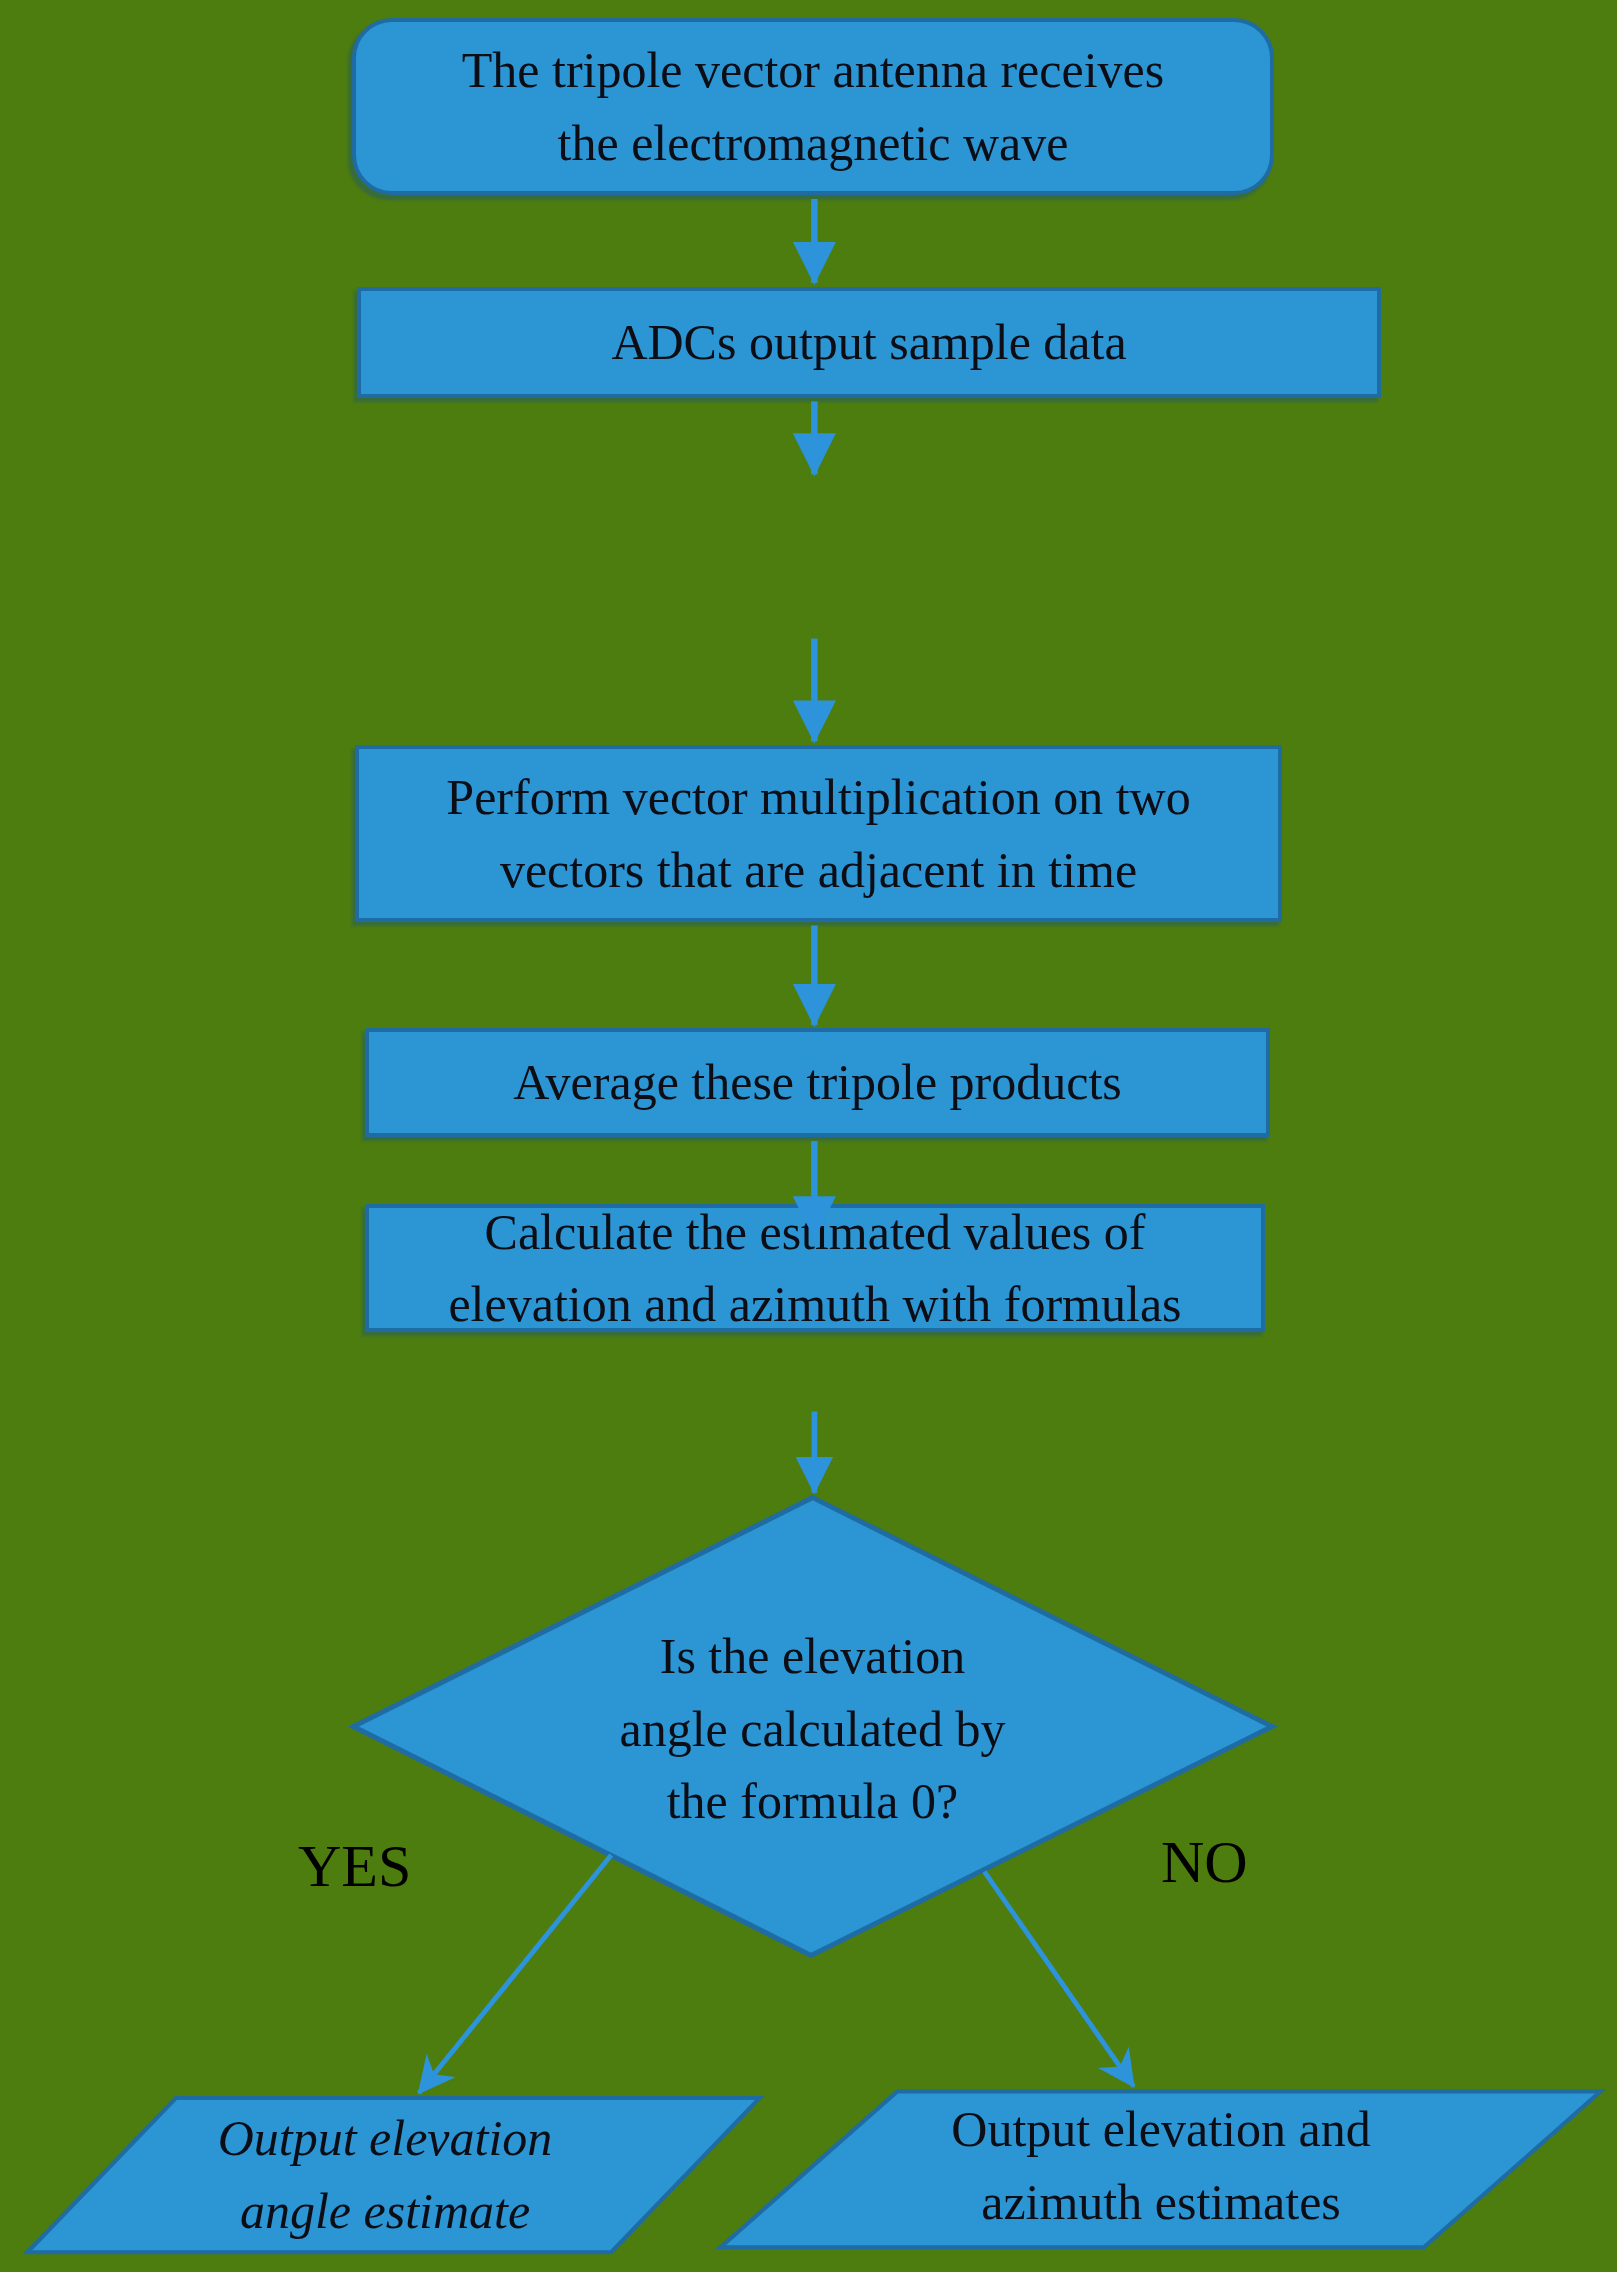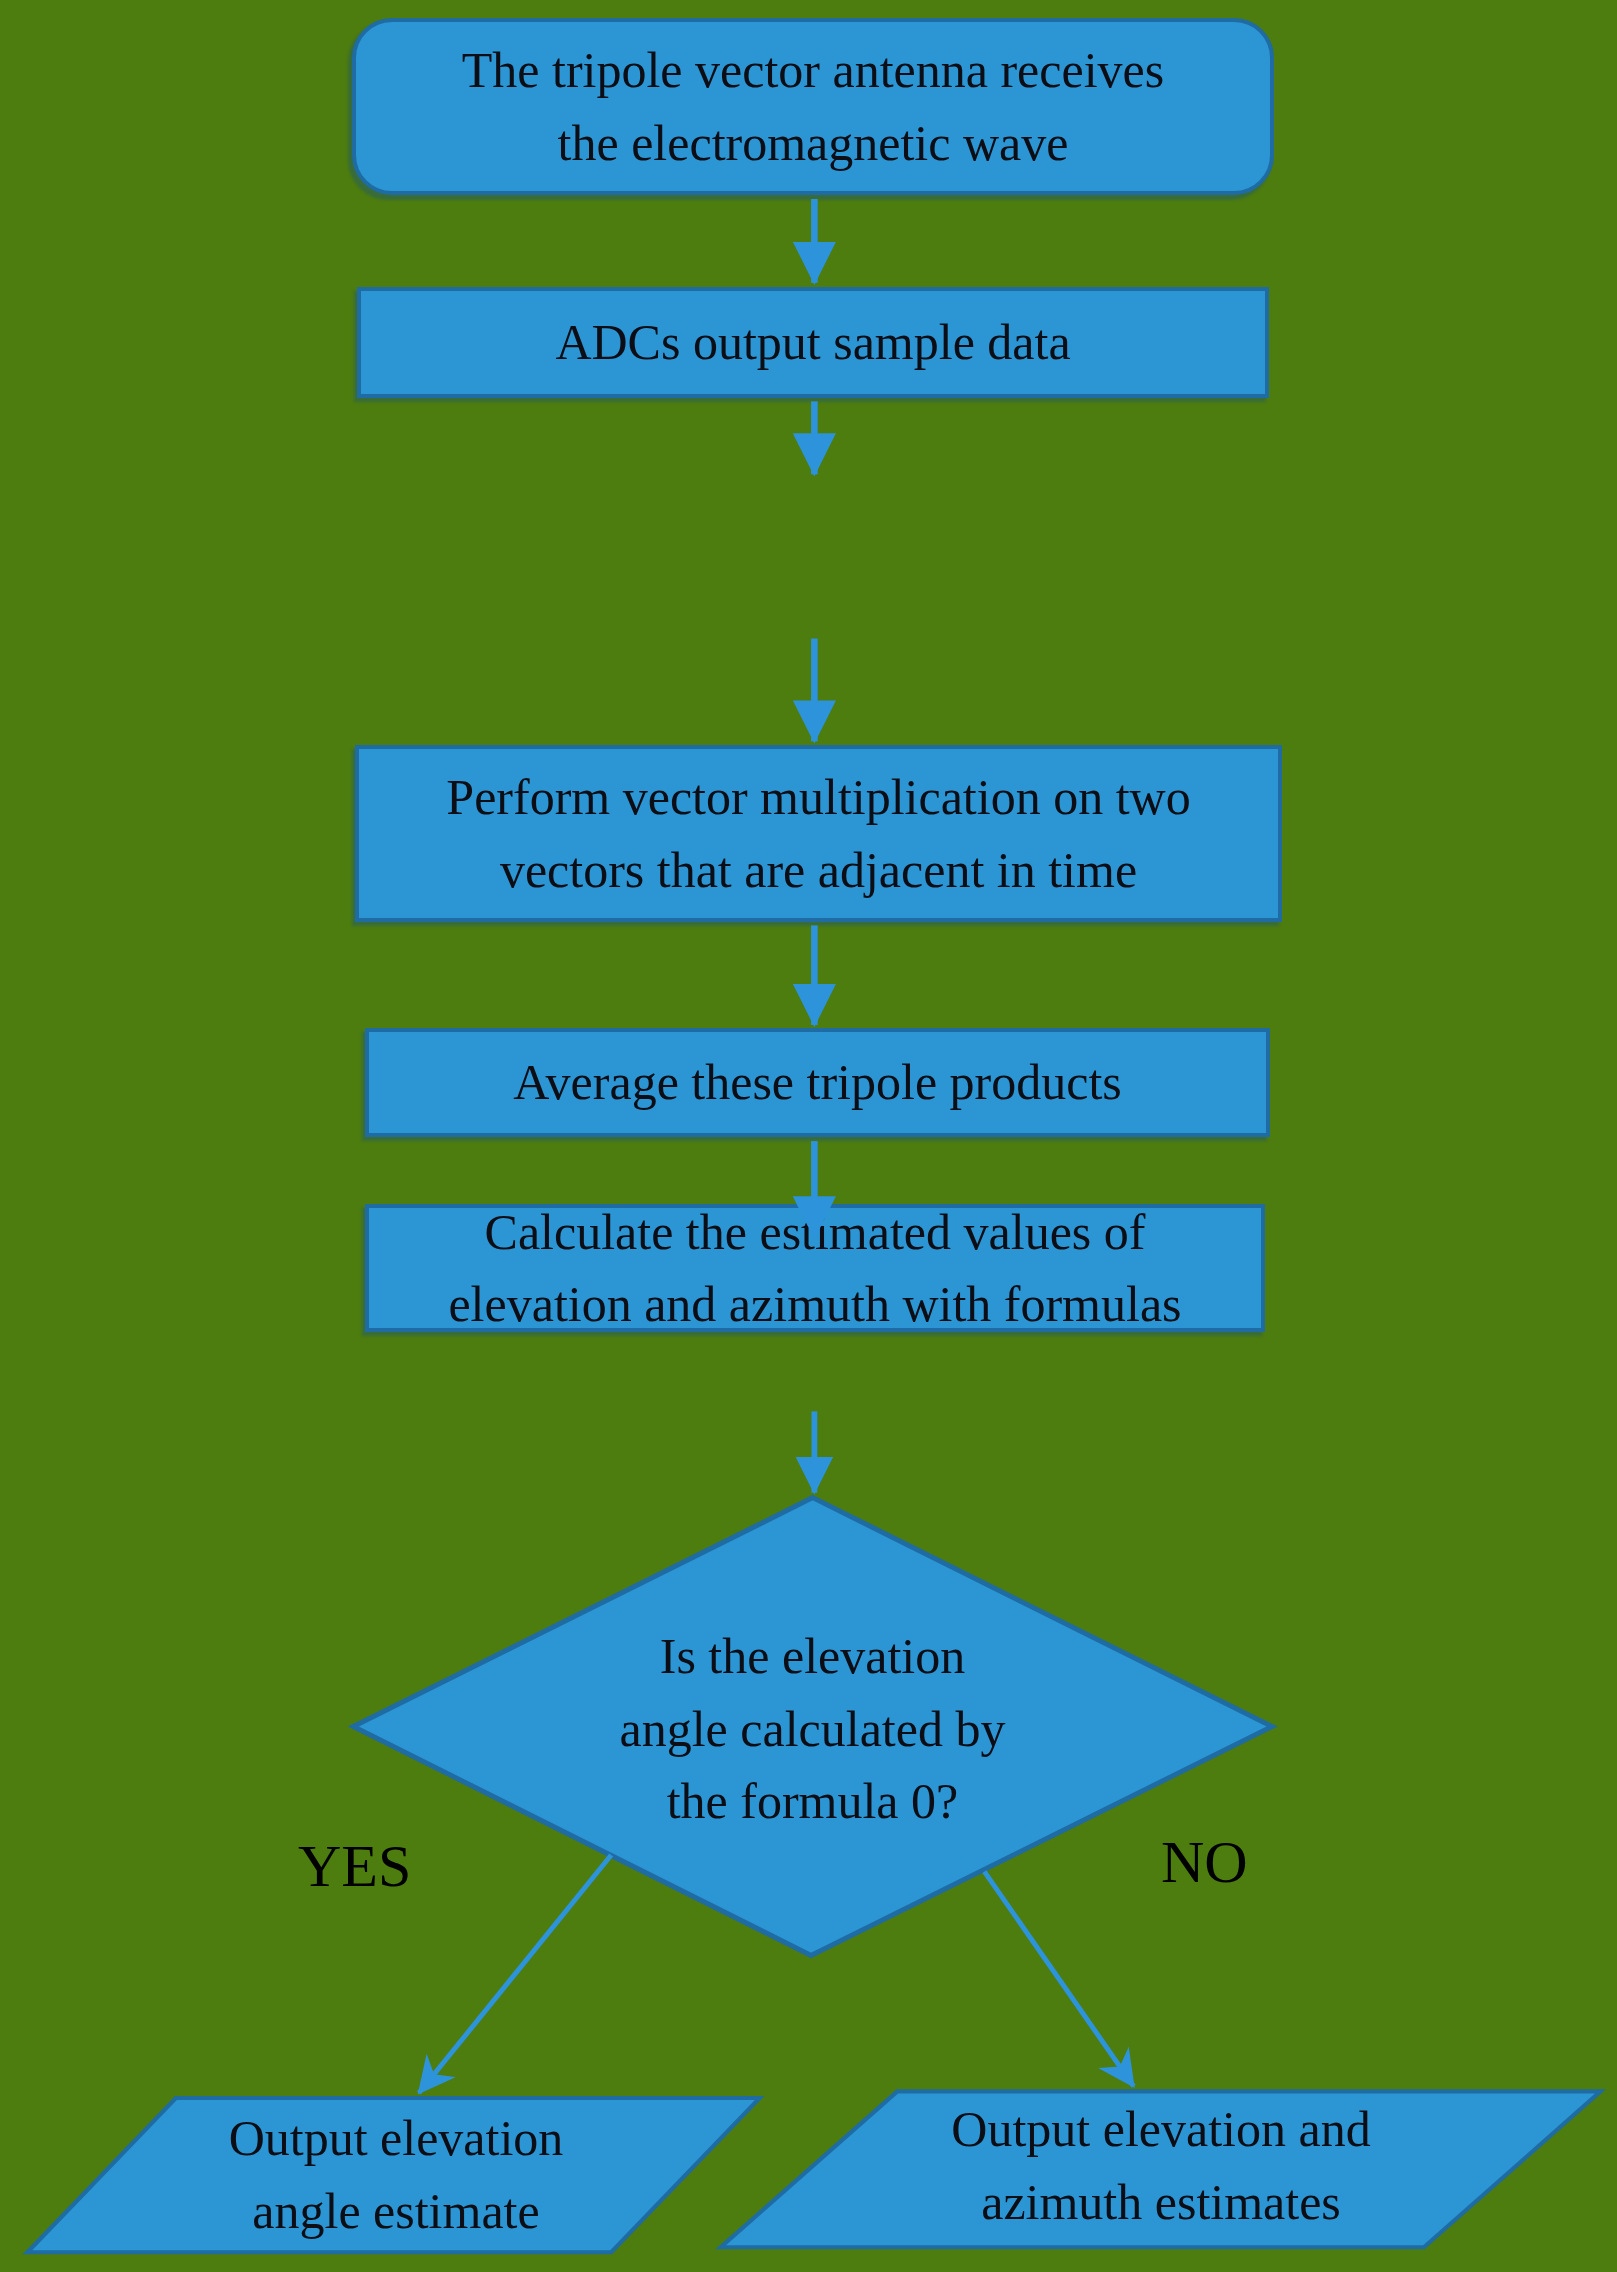--- a/index.html
+++ b/index.html
@@ -47,21 +47,21 @@
 </head>
 <body>
 
 <div id="canvas">
 
   <div class="node terminator" style="left:352px;top:18px;width:922px;height:177px;">
     <div class="node-text" style="width:829px;">The tripole vector antenna receives
 the electromagnetic wave</div>
   </div>
 
-  <div class="node" style="left:357px;top:287px;width:912px;height:111px;">
+  <div class="node" style="left:357px;top:287px;width:1024px;height:111px;">
     <div class="node-text">ADCs output sample data</div>
   </div>
 
 
   <div class="node" style="left:355px;top:745px;width:927px;height:177px;">
     <div class="node-text" style="width:862px;">Perform vector multiplication on two
 vectors that are adjacent in time</div>
   </div>
 
   <div class="node" style="left:365px;top:1028px;width:905px;height:109px;">
@@ -96,21 +96,21 @@
     <line x1="1187" y1="2257" x2="1367" y2="2516" stroke="#2d93da" stroke-width="6" marker-end="url(#head-stealth)"></line>
 
     <polygon points="212,2530 916,2530 737,2716 33,2716" fill="#2b96d3" stroke="#1e6ca3" stroke-width="5"></polygon>
     <polygon points="1082,2522 1930,2522 1717,2710 869,2710" fill="#2b96d3" stroke="#1e6ca3" stroke-width="5"></polygon>
   </svg>
 
   <div class="overlay-text" style="left:564px;top:1617px;width:497px;height:224px;">Is the elevation
 angle calculated by
 the formula 0?</div>
 
-  <div class="overlay-text" style="left:139px;top:2104px;width:514px;height:141px;">Output elevation
+  <div class="overlay-text" style="left:128px;top:2104px;width:514px;height:141px;font-style:italic;">Output elevation
 angle estimate</div>
 
   <div class="overlay-text" style="left:904px;top:2099px;width:514px;height:133px;">Output elevation and
 azimuth estimates</div>
 
   <div class="branch-label" style="left:298px;top:1836px;">YES</div>
   <div class="branch-label" style="left:1161px;top:1832px;">NO</div>
 
 </div>
 

